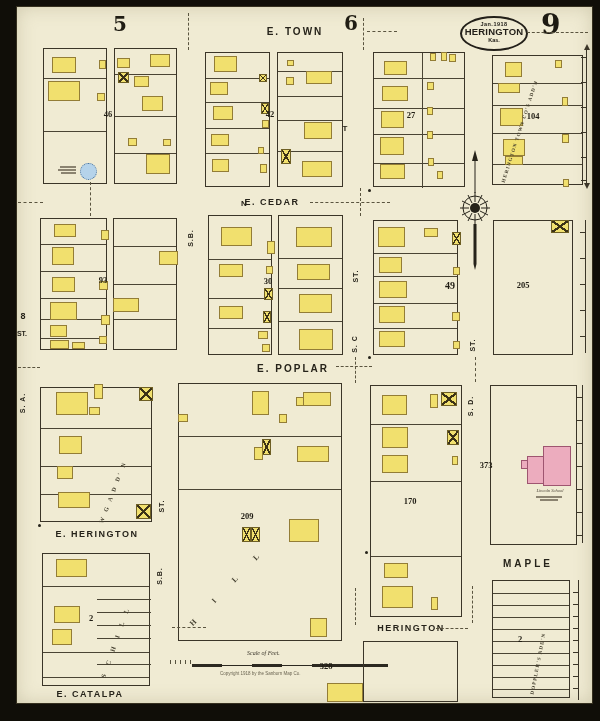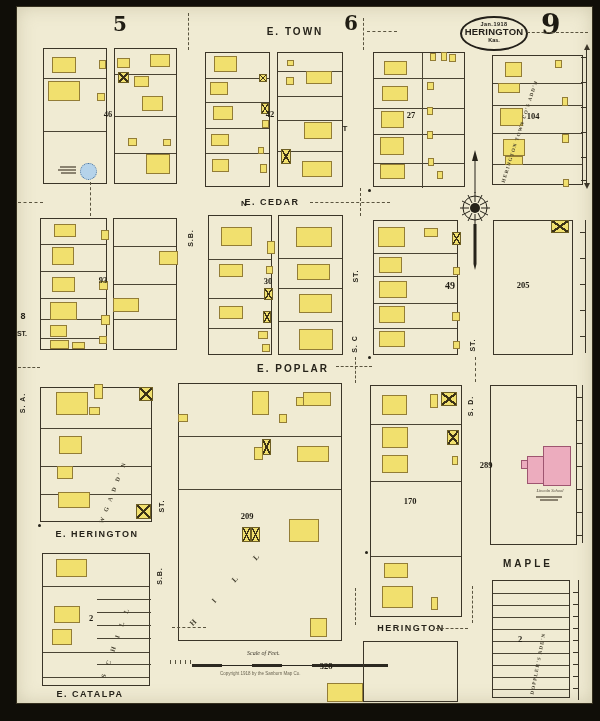--- a/index.html
+++ b/index.html
@@ -354,21 +354,21 @@
     <div class="bnum" style="font-size: 8.5px; left: 108px; top: 114px; position: absolute;">46</div>
     <div class="bnum" style="font-size: 8.5px; left: 270px; top: 114px; position: absolute;">42</div>
     <div class="bnum" style="font-size: 8.5px; left: 411px; top: 115px; position: absolute;">27</div>
     <div class="bnum" style="font-size: 8.5px; left: 533px; top: 116px; position: absolute;">104</div>
     <div class="bnum" style="font-size: 8.5px; left: 103px; top: 280px; position: absolute;">93</div>
     <div class="bnum" style="font-size: 8.5px; left: 268px; top: 281px; position: absolute;">30</div>
     <div class="bnum" style="font-size: 10px; left: 410px; top: 285px; position: absolute; margin-left: 40px;">49</div>
     <div class="bnum" style="font-size: 8.5px; left: 523px; top: 285px; position: absolute;">205</div>
     <div class="bnum" style="font-size: 8.5px; left: 247px; top: 516px; position: absolute;">209</div>
     <div class="bnum" style="font-size: 8.5px; left: 410px; top: 501px; position: absolute;">170</div>
-    <div class="bnum" style="font-size: 8.5px; left: 486px; top: 465px; position: absolute;">289</div>
+    <div class="bnum" style="font-size: 8.5px; left: 486px; top: 465px; position: absolute;">373</div>
     <div class="bnum" style="font-size: 8.5px; left: 326px; top: 666px; position: absolute;">328</div>
     <div class="bnum" style="font-size: 8.5px; left: 91px; top: 618px; position: absolute;">2</div>
     <div class="bnum" style="font-size: 8.5px; left: 520px; top: 639px; position: absolute;">2</div>
     <div class="diag" style="font-size: 5px; letter-spacing: 1.2px; transform: rotate(-72deg); left: 503px; top: 180px; position: absolute;">HERINGTON TOWN CO'S ADD'N</div>
     <div class="diag" style="font-size: 6px; letter-spacing: 2.5px; transform: rotate(-69deg); left: 101px; top: 520px; position: absolute;">W     G     A D D' N</div>
     <div class="diag" style="font-size: 6.5px; letter-spacing: 4px; transform: rotate(-71deg); left: 103px; top: 674px; position: absolute;">S C H I L L</div>
     <div class="diag" style="font-size: 7.5px; letter-spacing: 12px; transform: rotate(-46deg); left: 191px; top: 620px; position: absolute;">H I L L</div>
     <div class="diag" style="font-size: 5px; letter-spacing: 1.2px; transform: rotate(-79deg); left: 532px; top: 692px; position: absolute;">DOPPLER'S   ADD'N</div>
     <div class="dash-h" style="left: 367px; top: 31px; width: 30px; height: 0px; position: absolute;"></div>
     <div class="dash-h" style="left: 527px; top: 32px; width: 61px; height: 0px; position: absolute;"></div>

